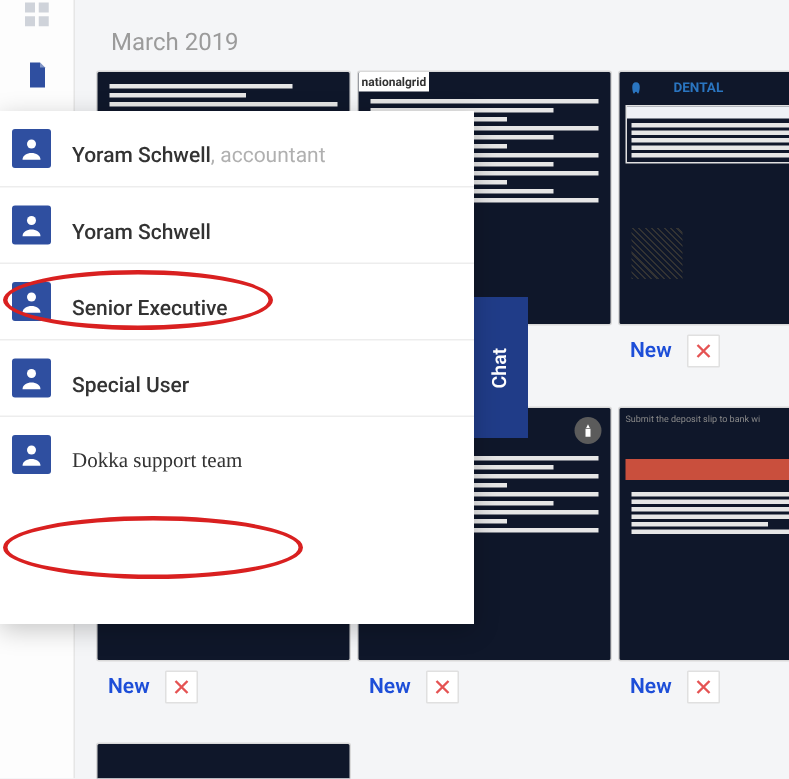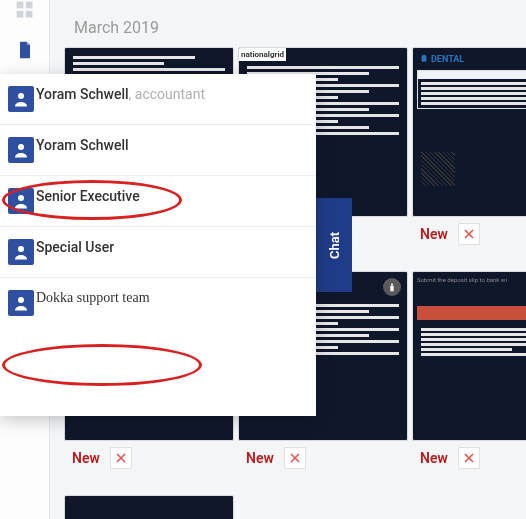--- a/index.html
+++ b/index.html
@@ -71,21 +71,21 @@
     .card-footer {
       display: flex;
       align-items: center;
       gap: 10px;
       margin-top: 6px;
       padding-left: 8px;
     }
     .card-status {
       font-size: 14px;
       font-weight: 600;
-      color: #b91c1c;
+      color: #1d4ed8;
     }
     .del-btn {
       width: 22px;
       height: 22px;
       border: 1px solid #e0e0e0;
       background: #fff;
       border-radius: 1px;
       display: flex;
       align-items: center;
       justify-content: center;
@@ -139,22 +139,22 @@
       top: 74px;
       width: 316px;
       height: 342px;
       background: #fff;
       box-shadow: 0 4px 16px rgba(0,0,0,0.22);
       z-index: 10;
       overflow: hidden;
     }
     .popup-item {
       display: flex;
-      align-items: flex-start;
-      gap: 2px;
+      align-items: flex-end;
+      gap: 14px;
       padding: 12px 12px 12px 8px;
       border-bottom: 1px solid #ededed;
       position: relative;
       cursor: pointer;
     }
     .popup-item:last-child { border-bottom: none; font-family: Liberation Serif, serif; }
     .avatar {
       width: 26px;
       height: 26px;
       background: #2f4fa0;
@@ -185,21 +185,21 @@
     .anno1 {
       left: 2px; top: 180px; width: 180px; height: 40px;
     }
     .anno2 {
       left: 2px; top: 344px; width: 200px; height: 42px;
     }
     
     .dental-logo {
       position:absolute; left:6px; top:6px; 
       font-size:9px; font-weight:700; color:#2a75c0;
-      display:flex; align-items:center; gap:2px;
+      display:flex; align-items:center; gap:20px;
     }
     .nationalgrid { position:absolute; left:0; top:0; font-size:8px; font-weight:700; color:#333; background:#fff; padding:2px;}
   </style>
 </head>
 <body>
 
 <div class="left-rail">
   <div class="rail-icon">
     <svg viewBox="0 0 24 24" fill="#cfd3da">
         <rect x="2" y="2" width="8" height="8"></rect>

